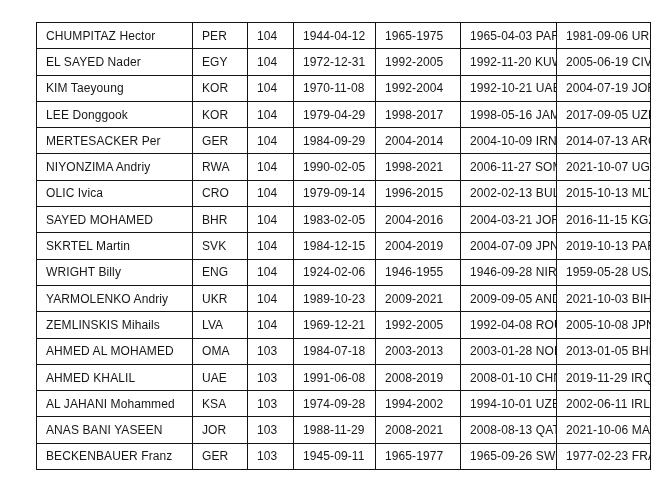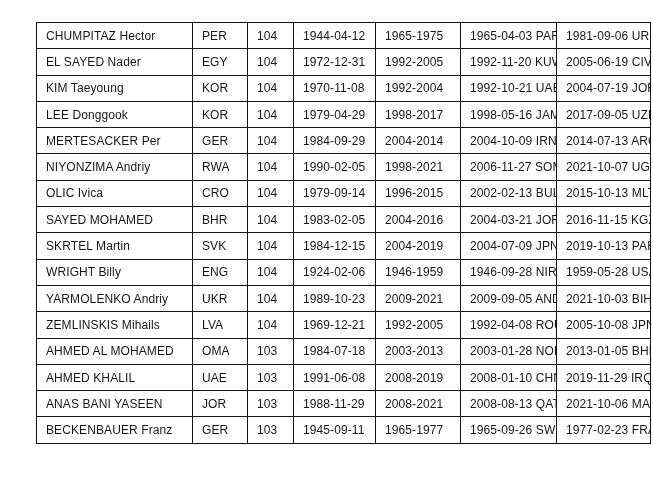--- a/index.html
+++ b/index.html
@@ -141,21 +141,21 @@
             <td>1984-12-15</td>
             <td>2004-2019</td>
             <td>2004-07-09 JPN</td>
             <td>2019-10-13 PAR</td>
           </tr>
           <tr>
             <td>WRIGHT Billy</td>
             <td>ENG</td>
             <td>104</td>
             <td>1924-02-06</td>
-            <td>1946-1959</td>
+            <td>1946-1955</td>
             <td>1946-09-28 NIR</td>
             <td>1959-05-28 USA</td>
           </tr>
           <tr>
             <td>YARMOLENKO Andriy</td>
             <td>UKR</td>
             <td>104</td>
             <td>1989-10-23</td>
             <td>2009-2021</td>
             <td>2009-09-05 AND</td>
@@ -180,20 +180,29 @@
             <td>2013-01-05 BHR</td>
           </tr>
           <tr>
             <td>AHMED KHALIL</td>
             <td>UAE</td>
             <td>103</td>
             <td>1991-06-08</td>
             <td>2008-2019</td>
             <td>2008-01-10 CHN</td>
             <td>2019-11-29 IRQ</td>
+          </tr>
+          <tr>
+            <td>AL JAHANI Mohammed</td>
+            <td>KSA</td>
+            <td>103</td>
+            <td>1974-09-28</td>
+            <td>1994-2002</td>
+            <td>1994-10-01 UZB</td>
+            <td>2002-06-11 IRL</td>
           </tr>
           <tr>
             <td>ANAS BANI YASEEN</td>
             <td>JOR</td>
             <td>103</td>
             <td>1988-11-29</td>
             <td>2008-2021</td>
             <td>2008-08-13 QAT</td>
             <td>2021-10-06 MAS</td>
           </tr>

